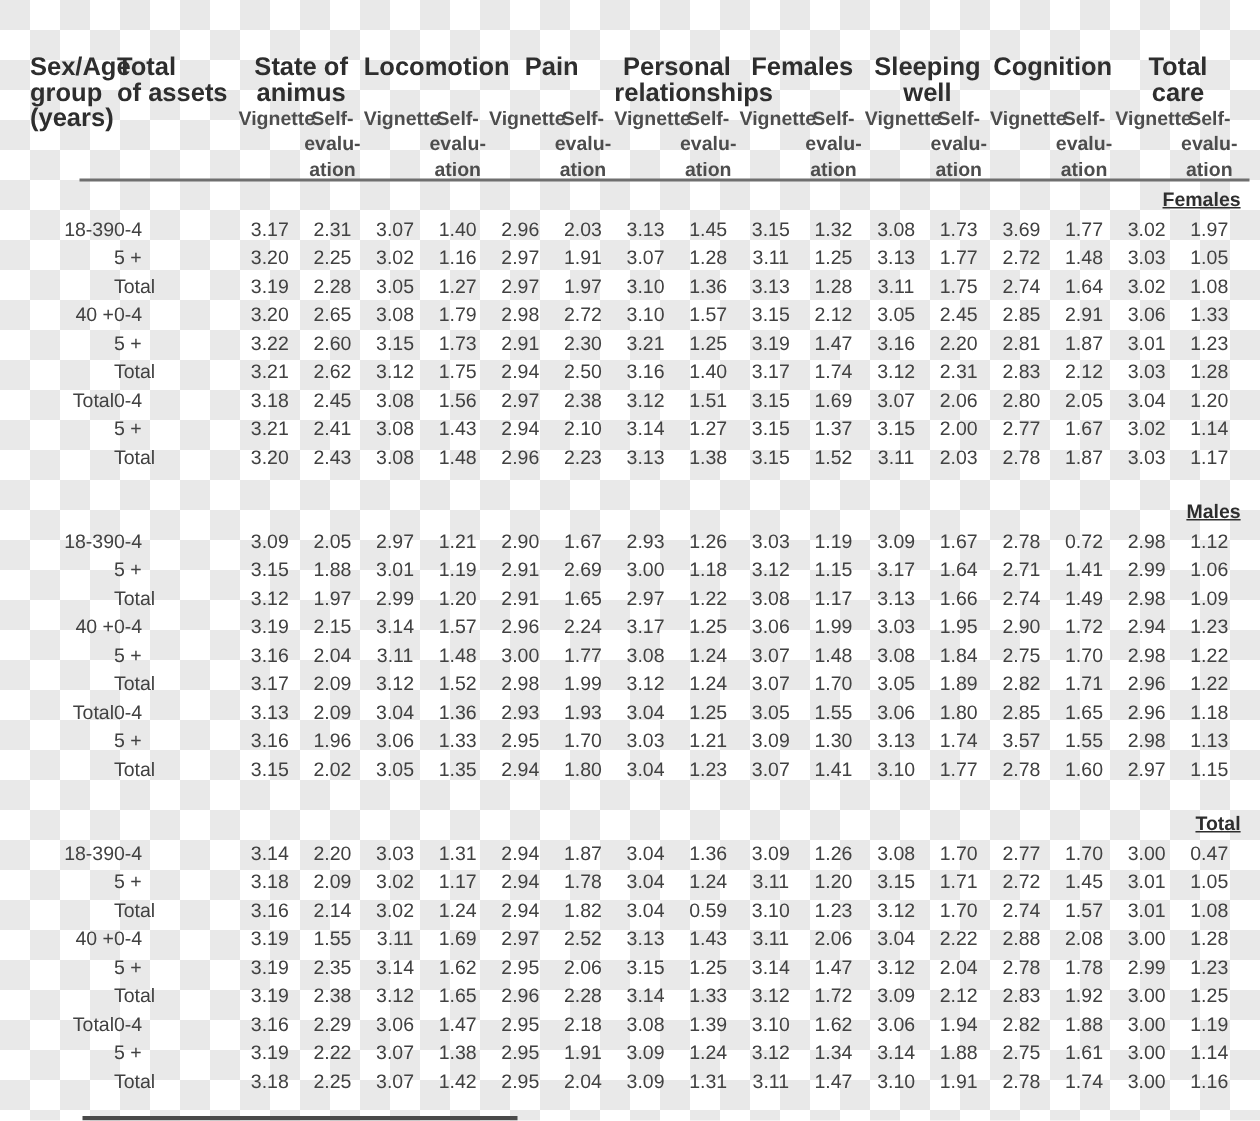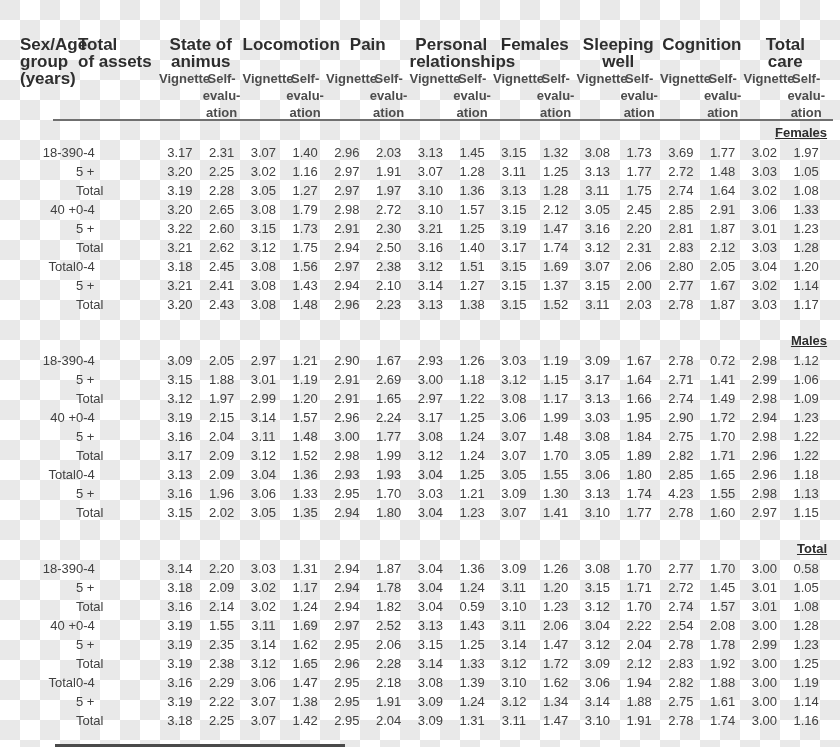--- a/index.html
+++ b/index.html
@@ -449,21 +449,21 @@
           <td>3.06</td>
           <td>1.33</td>
           <td>2.95</td>
           <td>1.70</td>
           <td>3.03</td>
           <td>1.21</td>
           <td>3.09</td>
           <td>1.30</td>
           <td>3.13</td>
           <td>1.74</td>
-          <td>4.23</td>
+          <td>3.57</td>
           <td>1.55</td>
           <td>2.98</td>
           <td>1.13</td>
         </tr>
         <tr>
           <td class="age"></td>
           <td class="assets">Total</td>
           <td>3.15</td>
           <td>2.02</td>
           <td>3.05</td>
@@ -498,21 +498,21 @@
           <td>1.87</td>
           <td>3.04</td>
           <td>1.36</td>
           <td>3.09</td>
           <td>1.26</td>
           <td>3.08</td>
           <td>1.70</td>
           <td>2.77</td>
           <td>1.70</td>
           <td>3.00</td>
-          <td>0.58</td>
+          <td>0.47</td>
         </tr>
         <tr>
           <td class="age"></td>
           <td class="assets">5 +</td>
           <td>3.18</td>
           <td>2.09</td>
           <td>3.02</td>
           <td>1.17</td>
           <td>2.94</td>
           <td>1.78</td>
@@ -555,21 +555,21 @@
           <td>3.11</td>
           <td>1.69</td>
           <td>2.97</td>
           <td>2.52</td>
           <td>3.13</td>
           <td>1.43</td>
           <td>3.11</td>
           <td>2.06</td>
           <td>3.04</td>
           <td>2.22</td>
-          <td>2.54</td>
+          <td>2.88</td>
           <td>2.08</td>
           <td>3.00</td>
           <td>1.28</td>
         </tr>
         <tr>
           <td class="age"></td>
           <td class="assets">5 +</td>
           <td>3.19</td>
           <td>2.35</td>
           <td>3.14</td>

